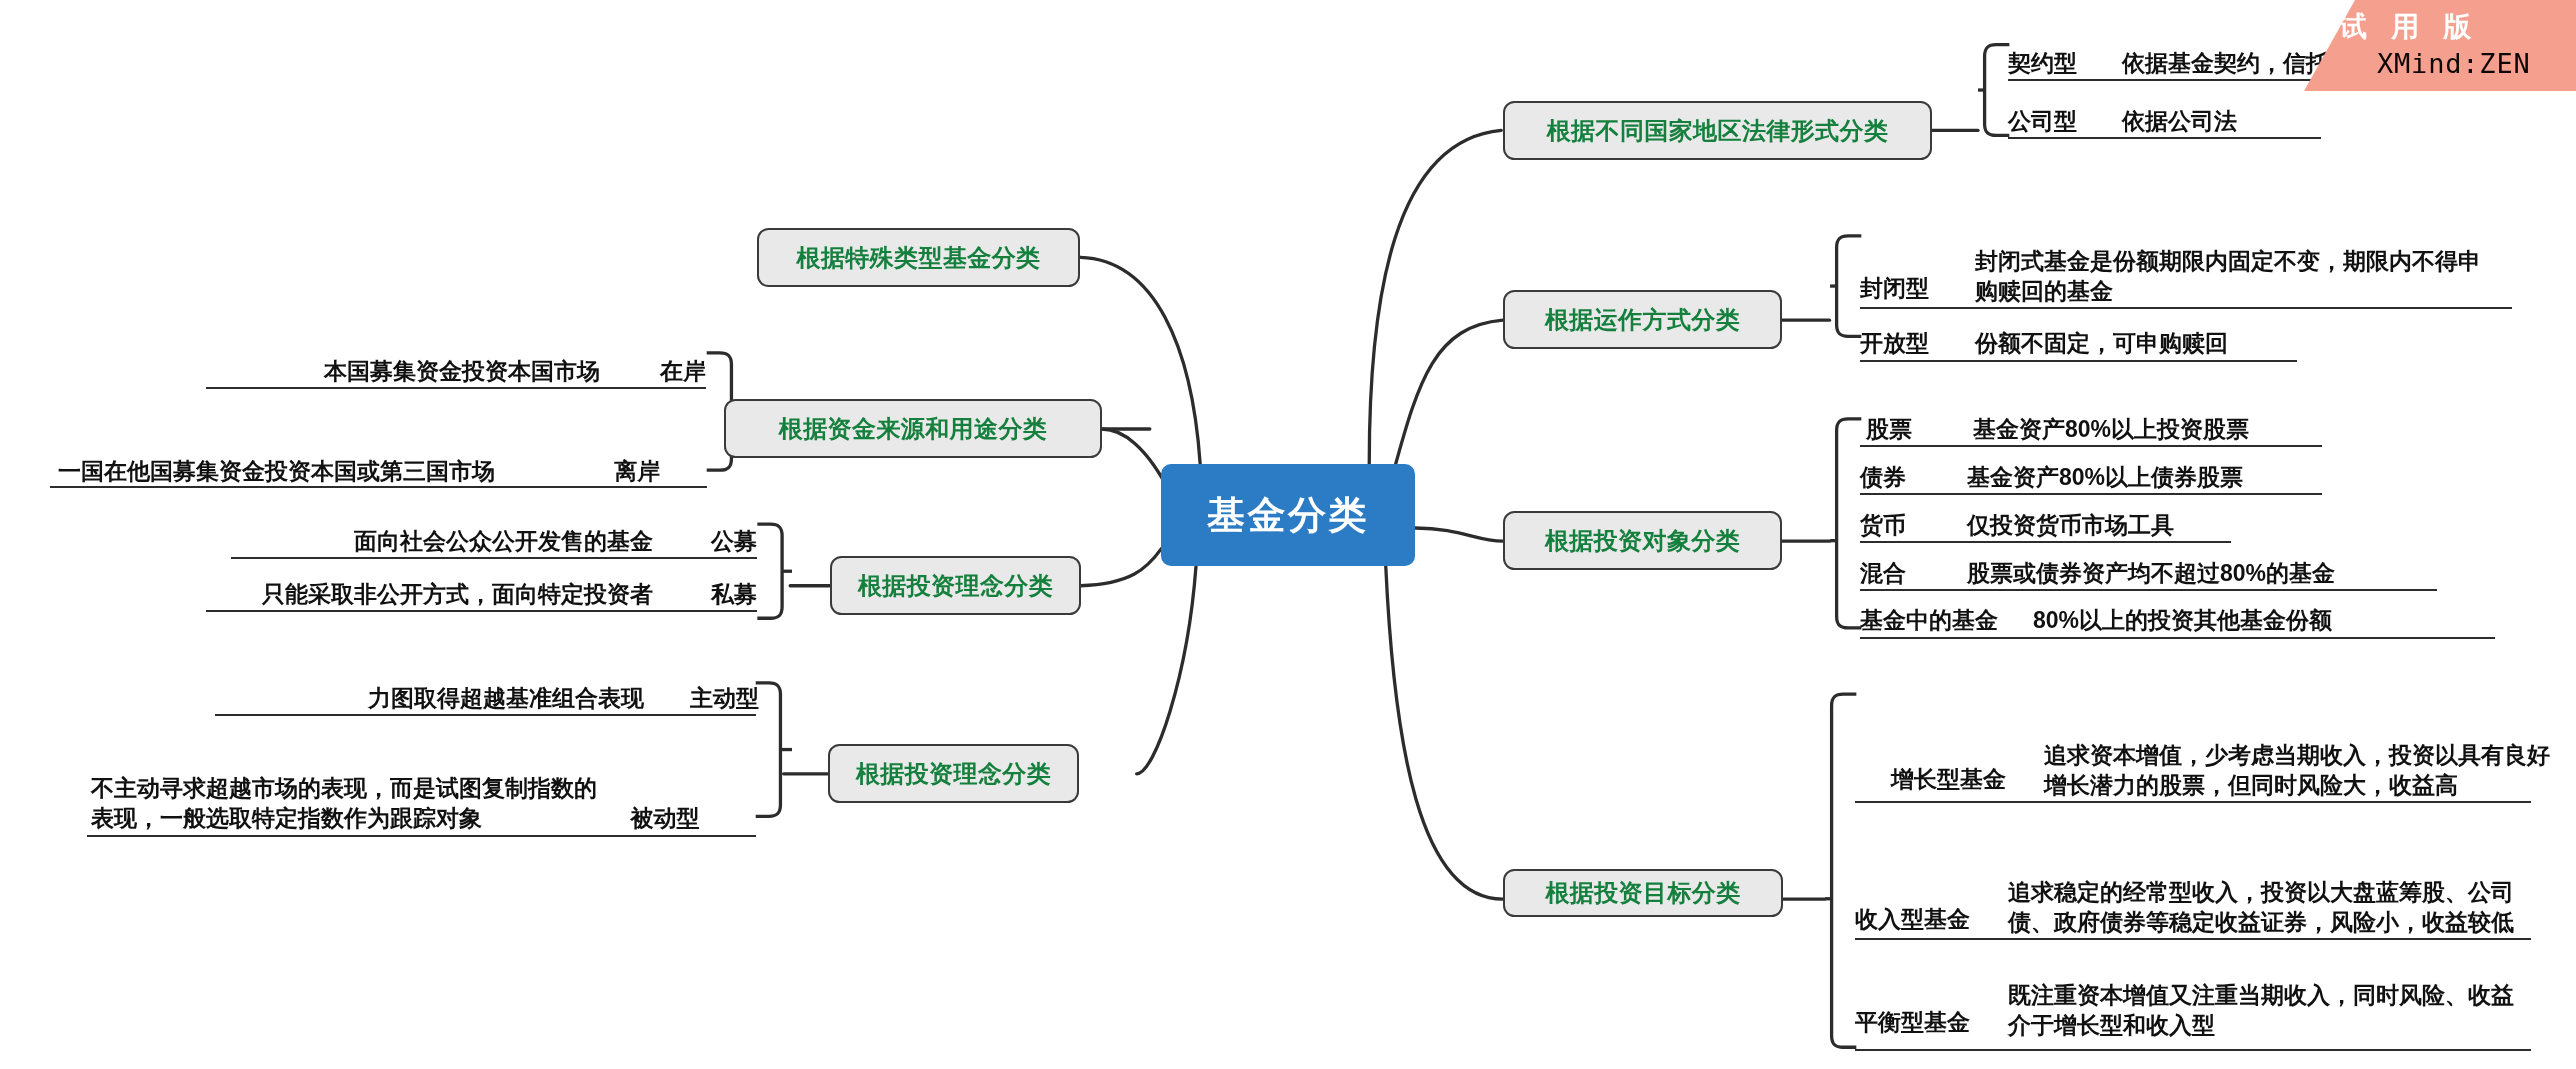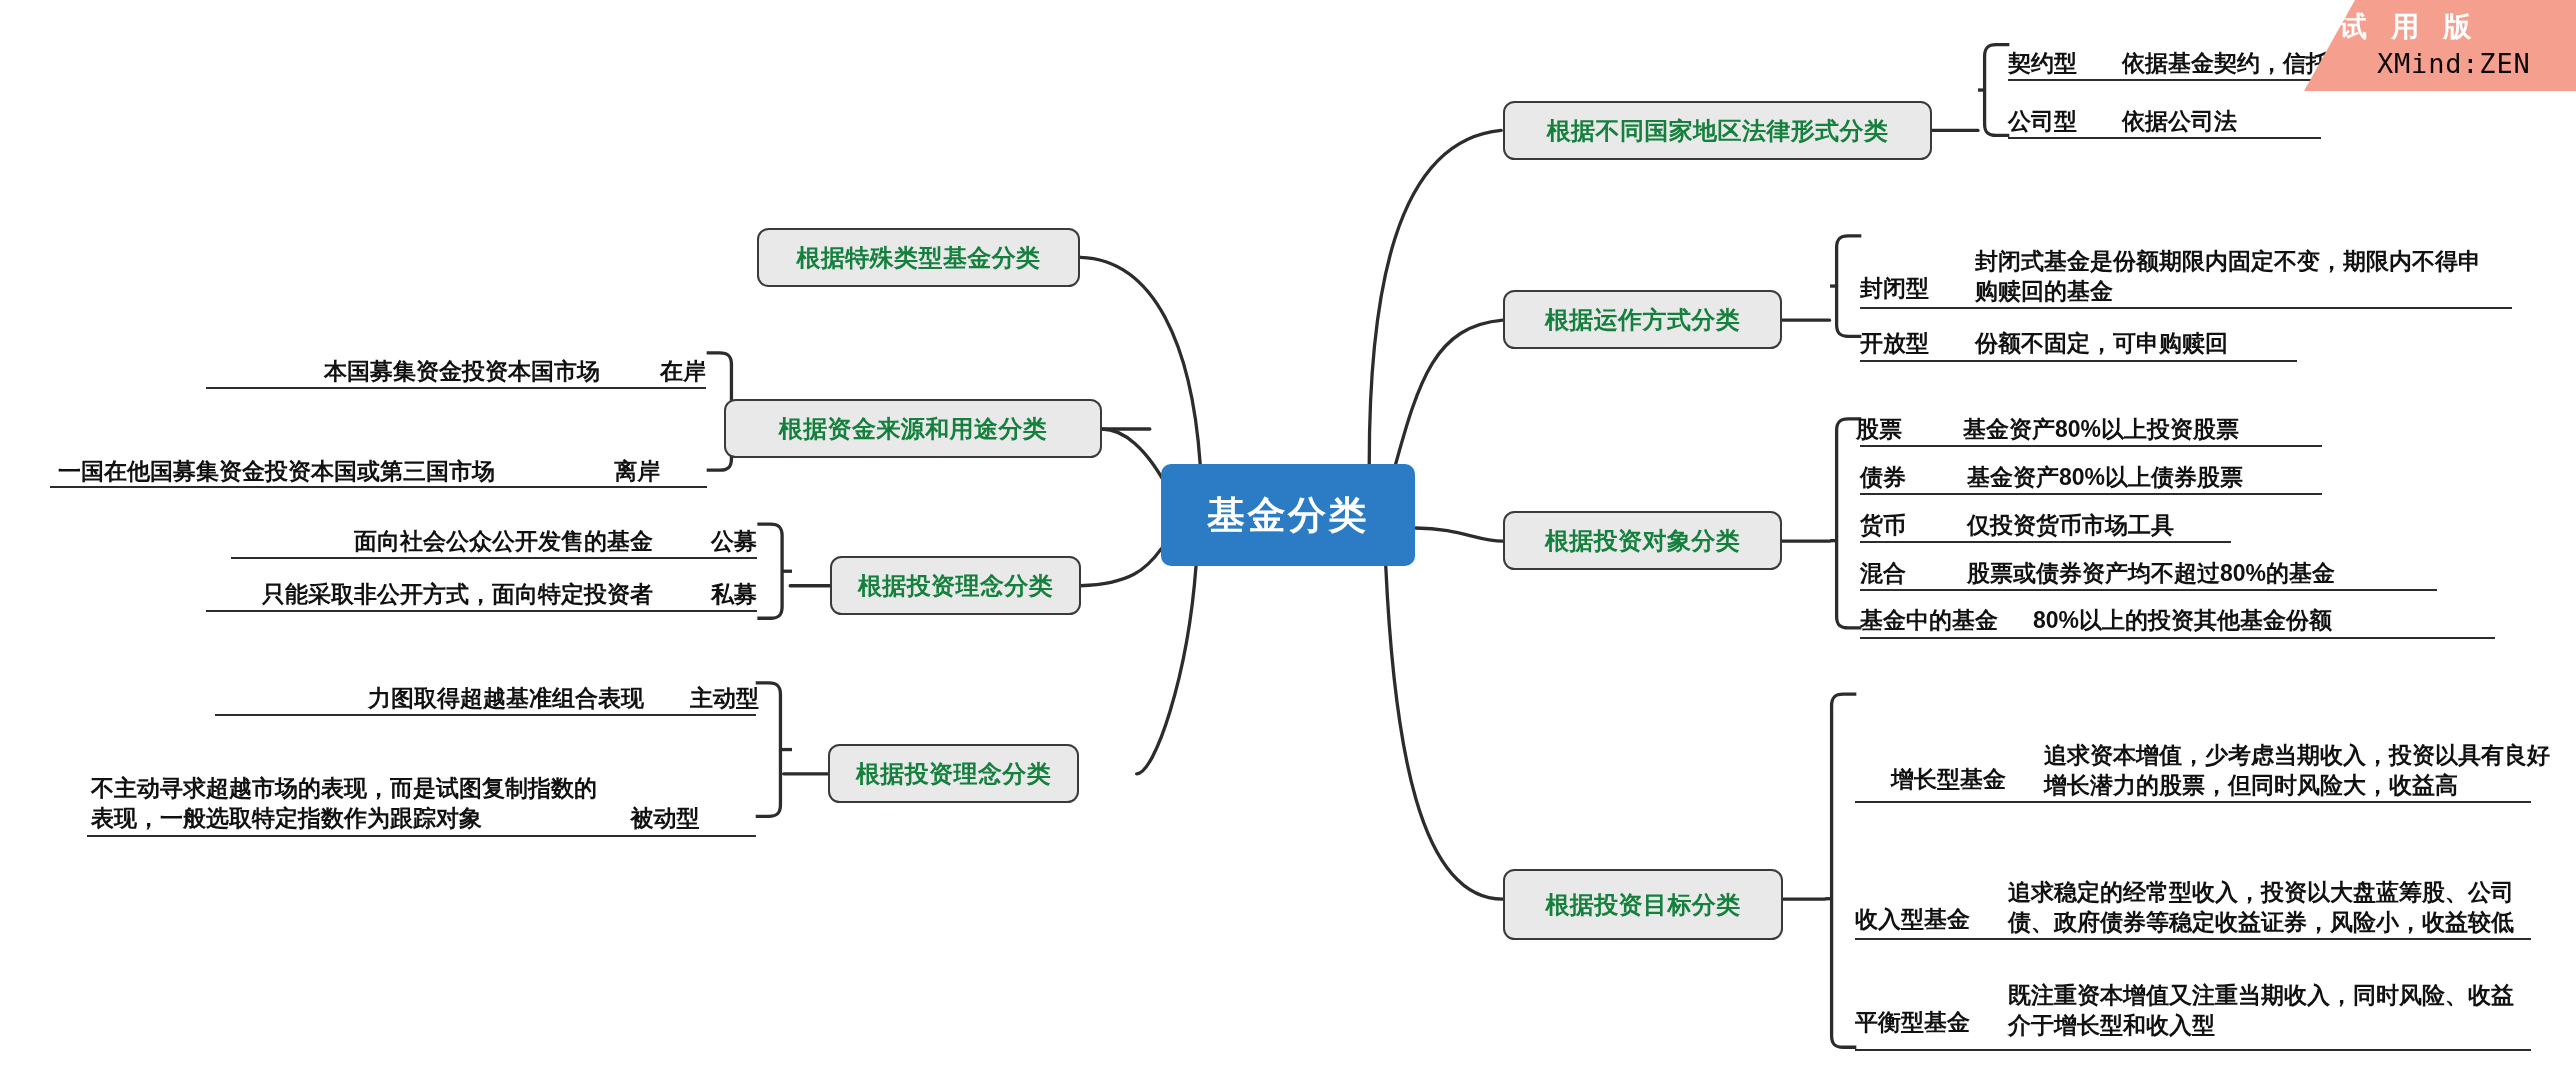--- a/index.html
+++ b/index.html
@@ -233,21 +233,21 @@
   <div class="branch-node" style="left:1503px; top:511px; width:279px; height:59px;">
     <span class="branch-label">根据投资对象分类</span>
   </div>
 
   <div class="leafgroup" style="left:1830px; top:404px; width:726px; height:247px;">
     <svg class="bracket" width="33" height="247" viewBox="0 0 40 300" fill="none">
       <path d="M38,18 H22 C12,18 8,22 8,32 V258 C8,268 12,272 22,272 H38" stroke="#2c2c2c" stroke-width="4" fill="none"></path>
       <path d="M0,166 H8" stroke="#2c2c2c" stroke-width="4"></path>
     </svg>
 
-    <div class="leaf-row" style="left:26px; top:0px; width:685px; height:41px;">
+    <div class="leaf-row" style="left:36px; top:0px; width:685px; height:41px;">
       <span class="leaf-title" style="width:107px; display:inline-block;">股票</span>
       <span class="leaf-desc">基金资产80%以上投资股票</span>
     </div>
     <div class="leaf-underline" style="left:30px; top:41px; width:462px;"></div>
 
     <div class="leaf-row" style="left:30px; top:48px; width:685px; height:41px;">
       <span class="leaf-title" style="width:107px; display:inline-block;">债券</span>
       <span class="leaf-desc">基金资产80%以上债券股票</span>
     </div>
     <div class="leaf-underline" style="left:30px; top:89px; width:462px;"></div>
@@ -264,21 +264,21 @@
     </div>
     <div class="leaf-underline" style="left:30px; top:185px; width:577px;"></div>
 
     <div class="leaf-row" style="left:30px; top:191px; width:685px; height:41px;">
       <span class="leaf-title" style="width:173px; display:inline-block;">基金中的基金</span>
       <span class="leaf-desc">80%以上的投资其他基金份额</span>
     </div>
     <div class="leaf-underline" style="left:30px; top:233px; width:635px;"></div>
   </div>
 
-  <div class="branch-node" style="left:1503px; top:869px; width:280px; height:71px;">
+  <div class="branch-node" style="left:1503px; top:869px; width:280px; height:48px;">
     <span class="branch-label">根据投资目标分类</span>
   </div>
 
   <div class="leafgroup" style="left:1825px; top:676px; width:742px; height:396px;">
     <svg class="bracket" width="33" height="396" viewBox="0 0 40 480" fill="none">
       <path d="M38,22 H22 C12,22 8,26 8,36 V436 C8,446 12,450 22,450 H38" stroke="#2c2c2c" stroke-width="4" fill="none"></path>
       <path d="M0,270 H8" stroke="#2c2c2c" stroke-width="4"></path>
     </svg>
 
     <div class="leaf-row" style="left:30px; top:0px; width:709px; height:125px;">

